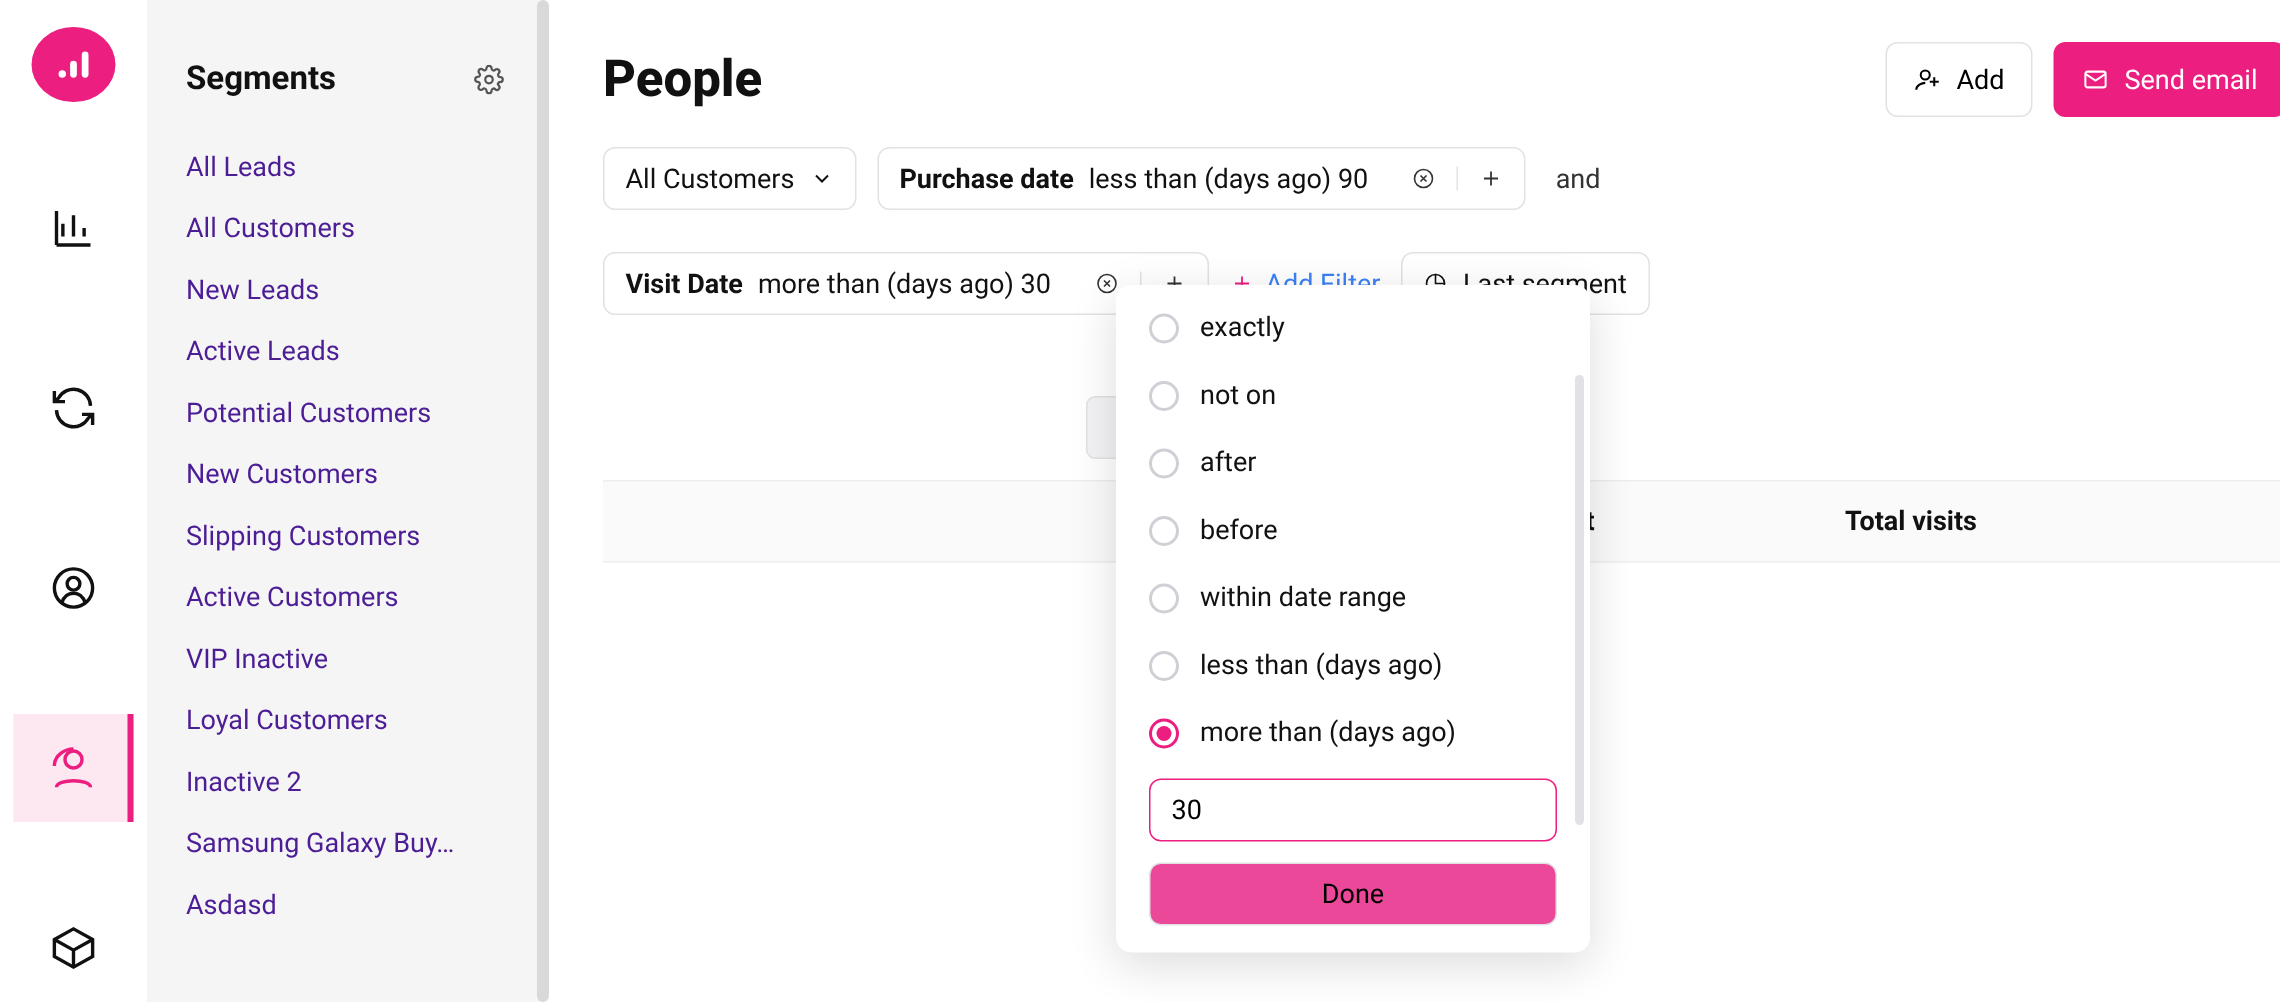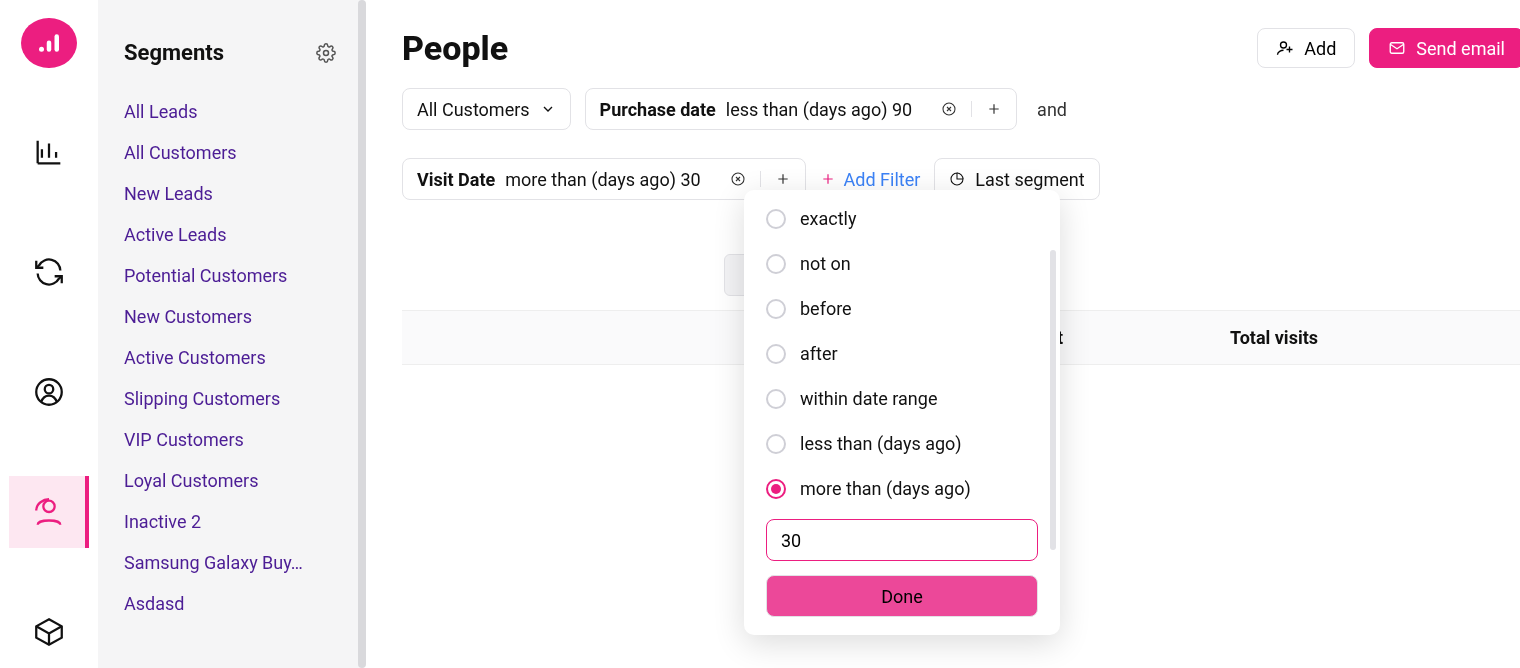--- a/index.html
+++ b/index.html
@@ -24,21 +24,21 @@
   .gear { width: 20px; height: 20px; cursor: pointer; }
   .gear svg { width: 20px; height: 20px; stroke: #555; fill: none; stroke-width: 1.8; }
   .seg-list { padding: 6px 0 0 0; }
   .seg-item { padding: 10px 26px; font-size: 18px; color: #4c1d95; cursor: pointer; white-space: nowrap; overflow: hidden; text-overflow: ellipsis; }
 
   
   .main { flex: 1; padding: 28px 0 0 42px; position: relative; overflow: hidden; }
   .title-row { display: flex; align-items: center; justify-content: space-between; padding-right: 0; }
   .page-title { font-size: 34px; font-weight: 800; }
   .right-actions { display: flex; gap: 14px; margin-right: -4px; }
-  .btn { display: inline-flex; align-items: center; gap: 10px; height: 40px; padding: 0 18px; border: 1px solid #e2e2e6; border-radius: 8px; background: #fff; font-size: 18px; cursor: pointer; }
+  .btn { display: inline-flex; align-items: center; gap: 10px; height: 50px; padding: 0 18px; border: 1px solid #e2e2e6; border-radius: 8px; background: #fff; font-size: 18px; cursor: pointer; }
   .btn svg { width: 18px; height: 18px; stroke: currentColor; fill: none; stroke-width: 1.8; }
   .btn.primary { background: #ec1e80; color: #fff; border-color: #ec1e80; }
 
   .filters { display: flex; flex-wrap: wrap; align-items: center; gap: 14px; margin-top: 20px; }
   .chip { display: inline-flex; align-items: center; height: 42px; border: 1px solid #e2e2e6; border-radius: 8px; background: #fff; font-size: 18px; }
   .chip .seg { padding: 0 14px; display: inline-flex; align-items: center; gap: 10px; }
   .chip .seg.split { border-left: 1px solid #e2e2e6; }
   .chip b { font-weight: 700; }
   .chip svg { width: 16px; height: 16px; }
   .text-and { font-size: 18px; color: #333; padding: 0 6px; }
@@ -122,23 +122,23 @@
           </svg>
       </div>
     </div>
     <div class="seg-list" id="seg-list">
         <div class="seg-item">All Leads</div>
         <div class="seg-item">All Customers</div>
         <div class="seg-item">New Leads</div>
         <div class="seg-item">Active Leads</div>
         <div class="seg-item">Potential Customers</div>
         <div class="seg-item">New Customers</div>
+        <div class="seg-item">Slipping Customers</div>
         <div class="seg-item">Active Customers</div>
-        <div class="seg-item">Slipping Customers</div>
-        <div class="seg-item">VIP Customers</div>
+        <div class="seg-item">VIP Inactive</div>
         <div class="seg-item">Loyal Customers</div>
         <div class="seg-item">Inactive 2</div>
         <div class="seg-item">Samsung Galaxy Buy…</div>
         <div class="seg-item">Asdasd</div>
       </div>
   </div>
 
   <div class="main">
     <div class="title-row">
       <div class="page-title">People</div>
@@ -241,25 +241,25 @@
           <div class="radio-row">
             <span class="radio"></span>
             <span>exactly</span>
           </div>
           <div class="radio-row">
             <span class="radio"></span>
             <span>not on</span>
           </div>
           <div class="radio-row">
             <span class="radio"></span>
+            <span>after</span>
+          </div>
+          <div class="radio-row">
+            <span class="radio"></span>
             <span>before</span>
-          </div>
-          <div class="radio-row">
-            <span class="radio"></span>
-            <span>after</span>
           </div>
           <div class="radio-row">
             <span class="radio"></span>
             <span>within date range</span>
           </div>
           <div class="radio-row">
             <span class="radio"></span>
             <span>less than (days ago)</span>
           </div>
           <div class="radio-row">

